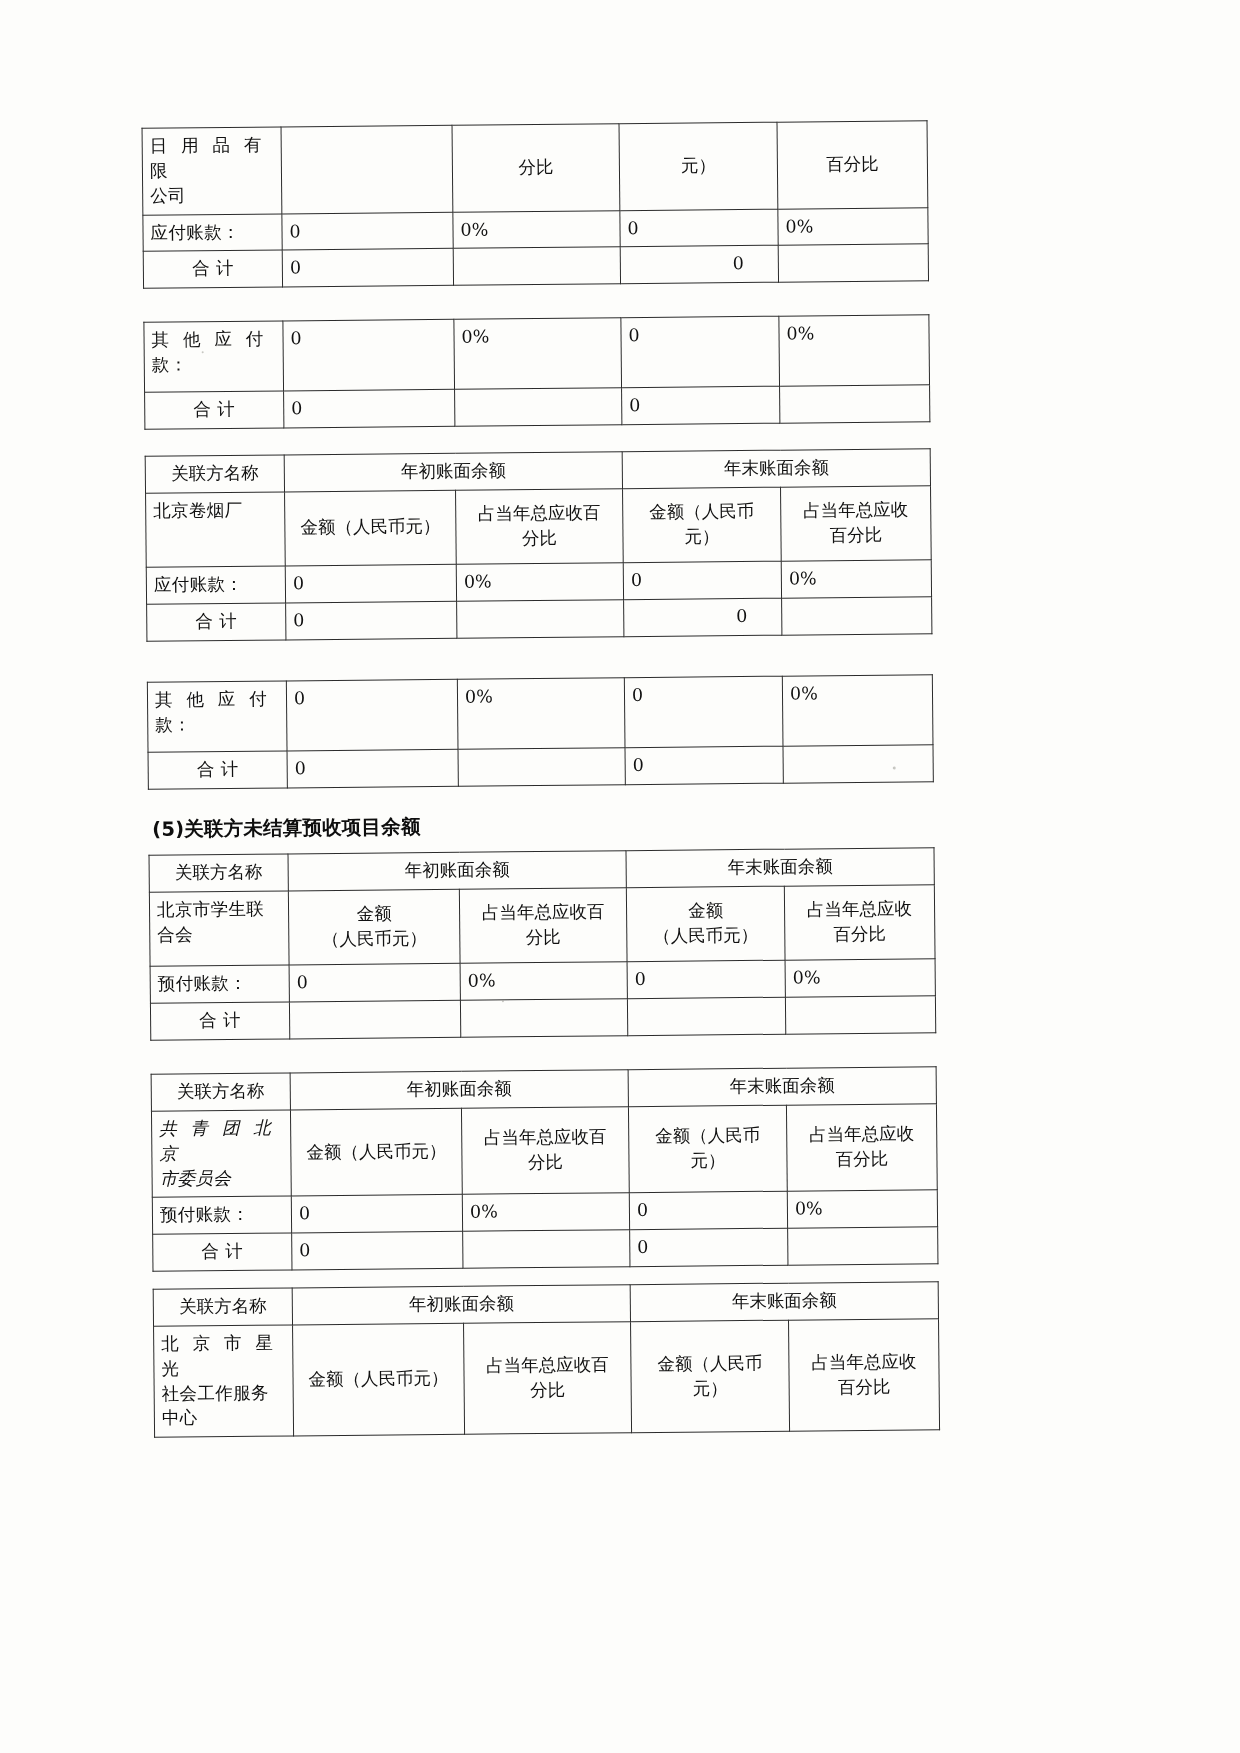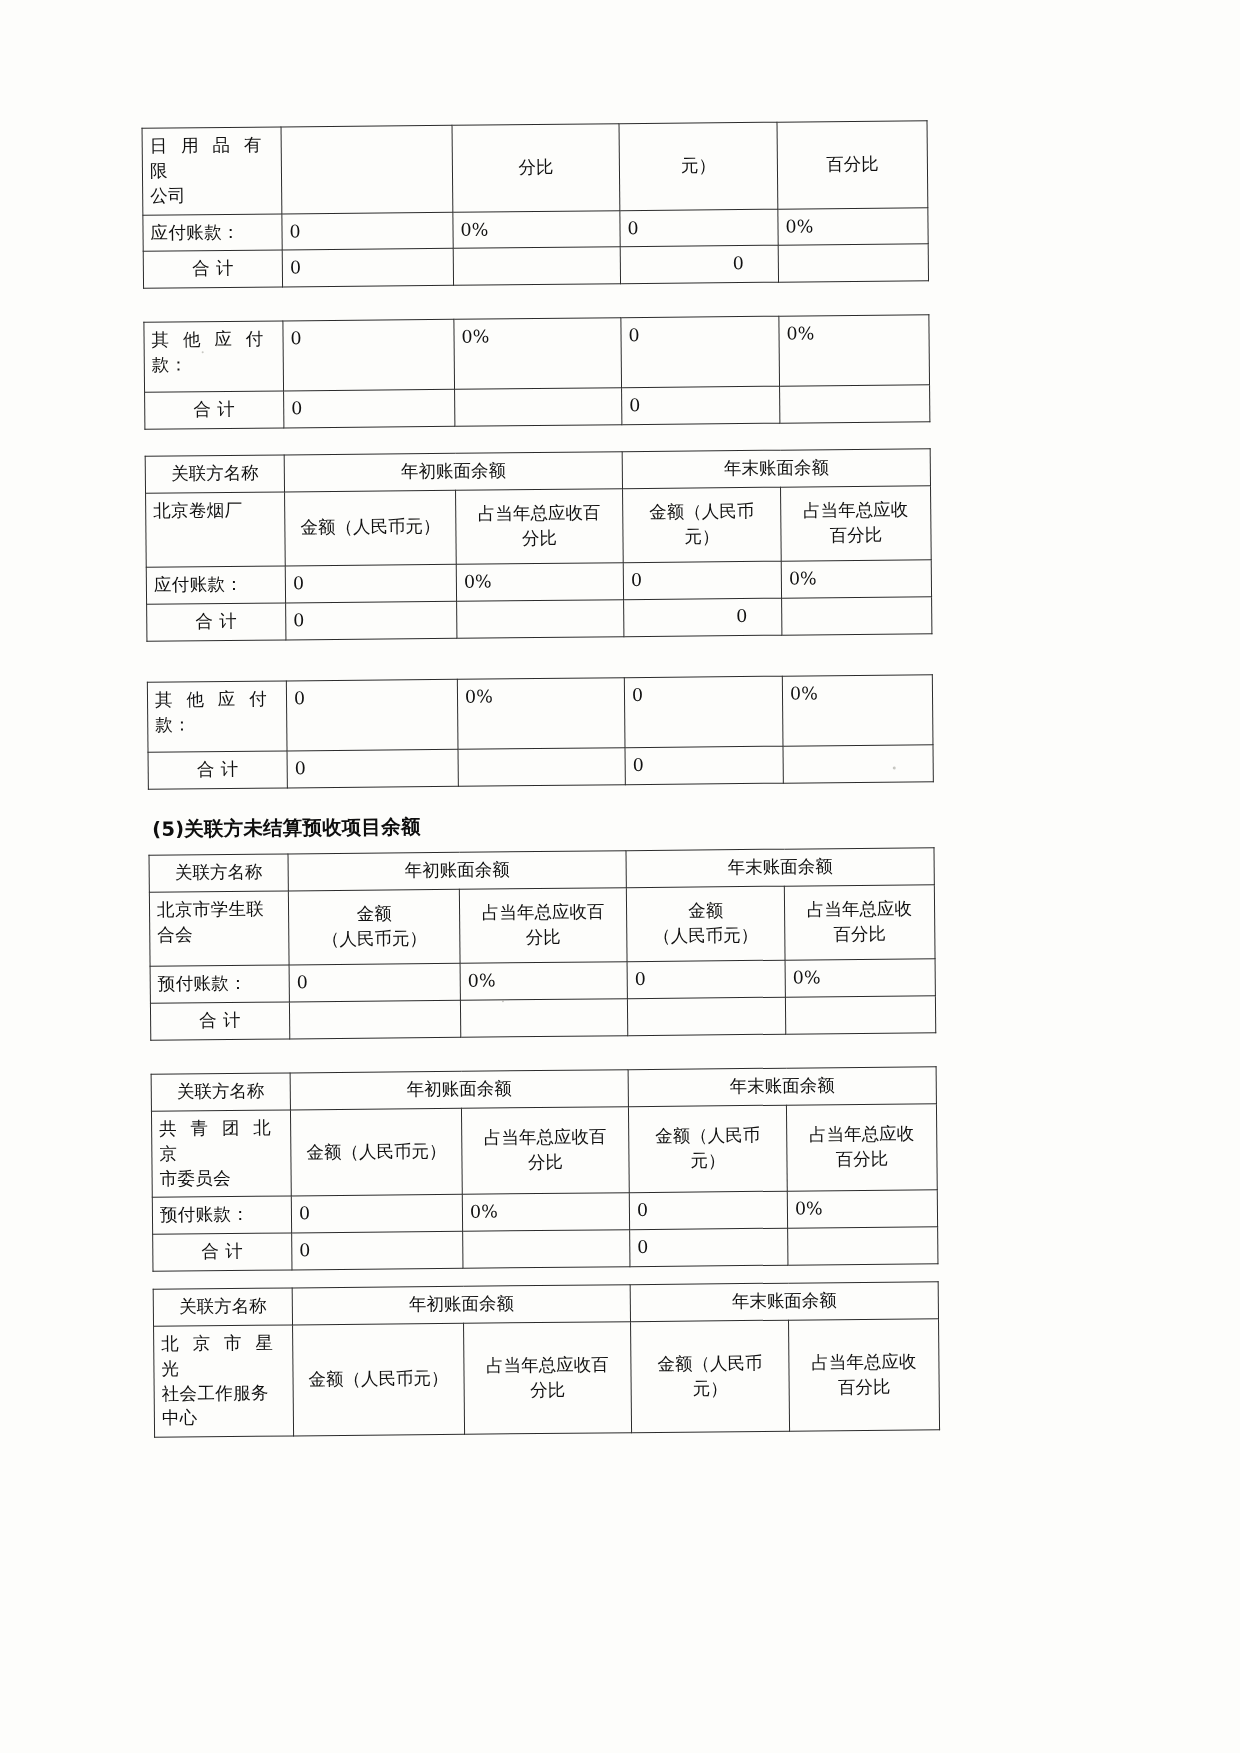--- a/index.html
+++ b/index.html
@@ -304,21 +304,21 @@
         <col class="c3">
         <col class="c4">
       </colgroup>
     <tbody>
       <tr>
         <td class="hdr">关联方名称</td>
         <td class="hdr" colspan="2">年初账面余额</td>
         <td class="hdr" colspan="2">年末账面余额</td>
       </tr>
       <tr>
-        <td class="nm" style="height:62px;">
+        <td class="nm" style="height:62px;font-style:italic;">
           <div class="spread">共 青 团 北 京</div>
           <div>市委员会</div>
         </td>
         <td class="hdr">金额（人民币元）</td>
         <td class="hdr">
           <div>占当年总应收百</div>
           <div>分比</div>
         </td>
         <td class="hdr">
           <div>金额（人民币</div>

